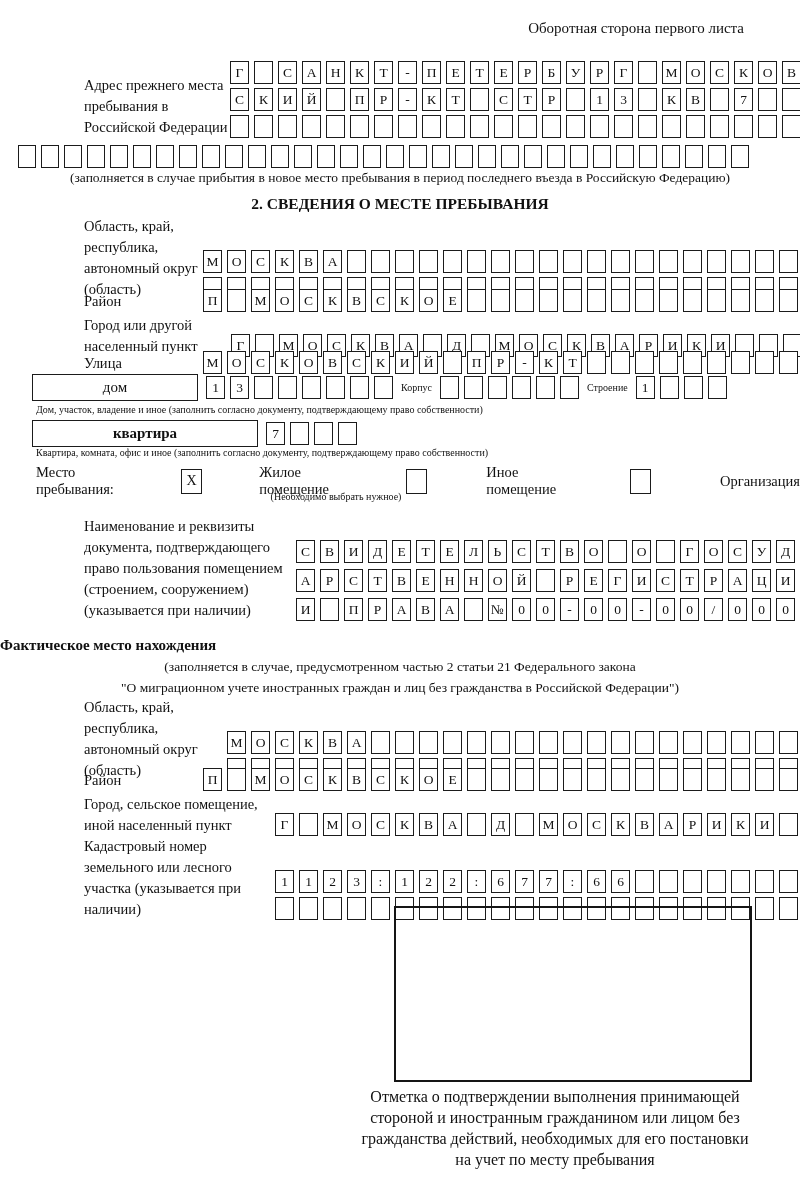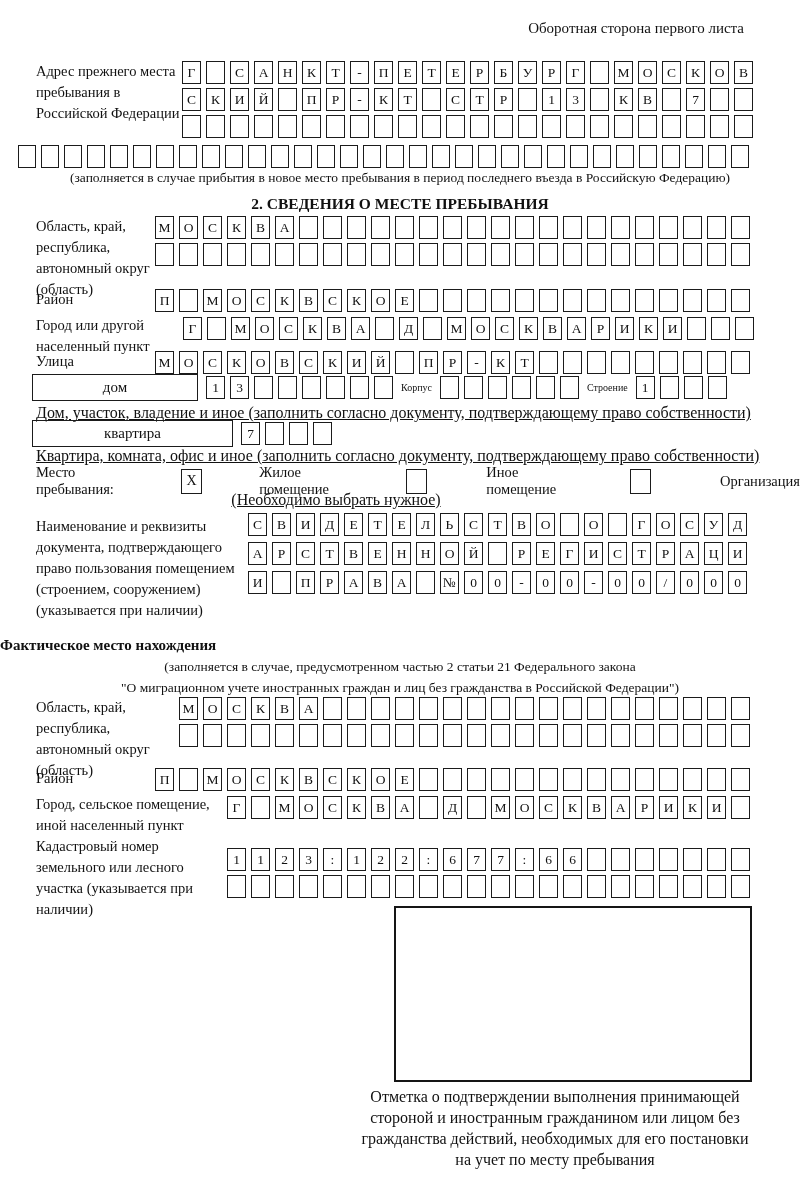--- a/index.html
+++ b/index.html
@@ -7,42 +7,42 @@
   body {
     width: 800px; height: 1180px;
     font-family: "Liberation Serif", "DejaVu Serif", serif;
     color: #111; overflow: hidden;
   }
   .page { position: relative; width: 800px; height: 1180px; background: #fff; }
 
   .abs { position: absolute; }
   .header-note { top: 20px; right: 56px; font-size: 15px; }
 
-  .field { display: flex; align-items: flex-start; }
+  .field { display: flex; align-items: flex-end; margin-left: 48px; }
   .flabel { font-size: 14.5px; line-height: 21px; flex: 0 0 auto; }
   .w119 { width: 119px; } .w143 { width: 143px; } .w146 { width: 146px; }
   .w147 { width: 147px; } .w191 { width: 191px; } .w212 { width: 212px; }
 
   .rows { display: flex; flex-direction: column; gap: 4px; }
   .boxrow { display: flex; gap: 5px; }
   .box {
     flex: 0 0 auto; width: 19px; height: 23px;
     border: 1.5px solid #1b1b1b; background: #fff;
     display: inline-flex; align-items: center; justify-content: center;
     font-size: 13.5px; line-height: 1;
   }
   .fullrow .box { width: 18px; }
   .docrows { gap: 6px; }
   .cadrows { margin-top: 12px; }
   .mt2 { margin-top: 2px; }
 
   .center-note { left: 0; width: 100%; text-align: center; font-size: 13.5px; }
   .sec-title { left: 0; width: 100%; text-align: center; font-size: 15.5px; font-weight: bold; }
   .fact-title { left: 0; width: 100%; text-align: left; font-size: 15px; font-weight: bold; }
-  .plain-note { font-size: 16px; text-decoration: underline; }
+  .plain-note { font-size: 10px; }
 
   .label-box {
     border: 1.6px solid #1b1b1b; height: 27px;
     display: flex; align-items: center; justify-content: center;
     font-size: 15px; flex: 0 0 auto;
   }
   .house-row { display: flex; align-items: center; }
   .inline-label { font-size: 10px; white-space: nowrap; }
 
   .stay-row { display: flex; align-items: center; font-size: 14.5px; }
@@ -356,21 +356,21 @@
     <div class="boxrow">
         <span class="box">1</span>
         <span class="box"></span>
         <span class="box"></span>
         <span class="box"></span>
       </div>
   </div>
   <div class="abs plain-note" style="top:404px; left:36px;">Дом, участок, владение и иное (заполнить согласно документу, подтверждающему право собственности)</div>
 
   <div class="abs house-row" style="top:420px; left:32px;">
-    <div class="label-box" style="width:201px; margin-right:8px;">квартира</div>
+    <div class="label-box" style="width:226px; margin-right:8px;font-weight:bold;">квартира</div>
     <div class="boxrow">
         <span class="box">7</span>
         <span class="box"></span>
         <span class="box"></span>
         <span class="box"></span>
       </div>
   </div>
   <div class="abs plain-note" style="top:447px; left:36px;">Квартира, комната, офис и иное (заполнить согласно документу, подтверждающему право собственности)</div>
 
   <div class="abs stay-row" style="top:464px; left:36px;gap:43px;">

